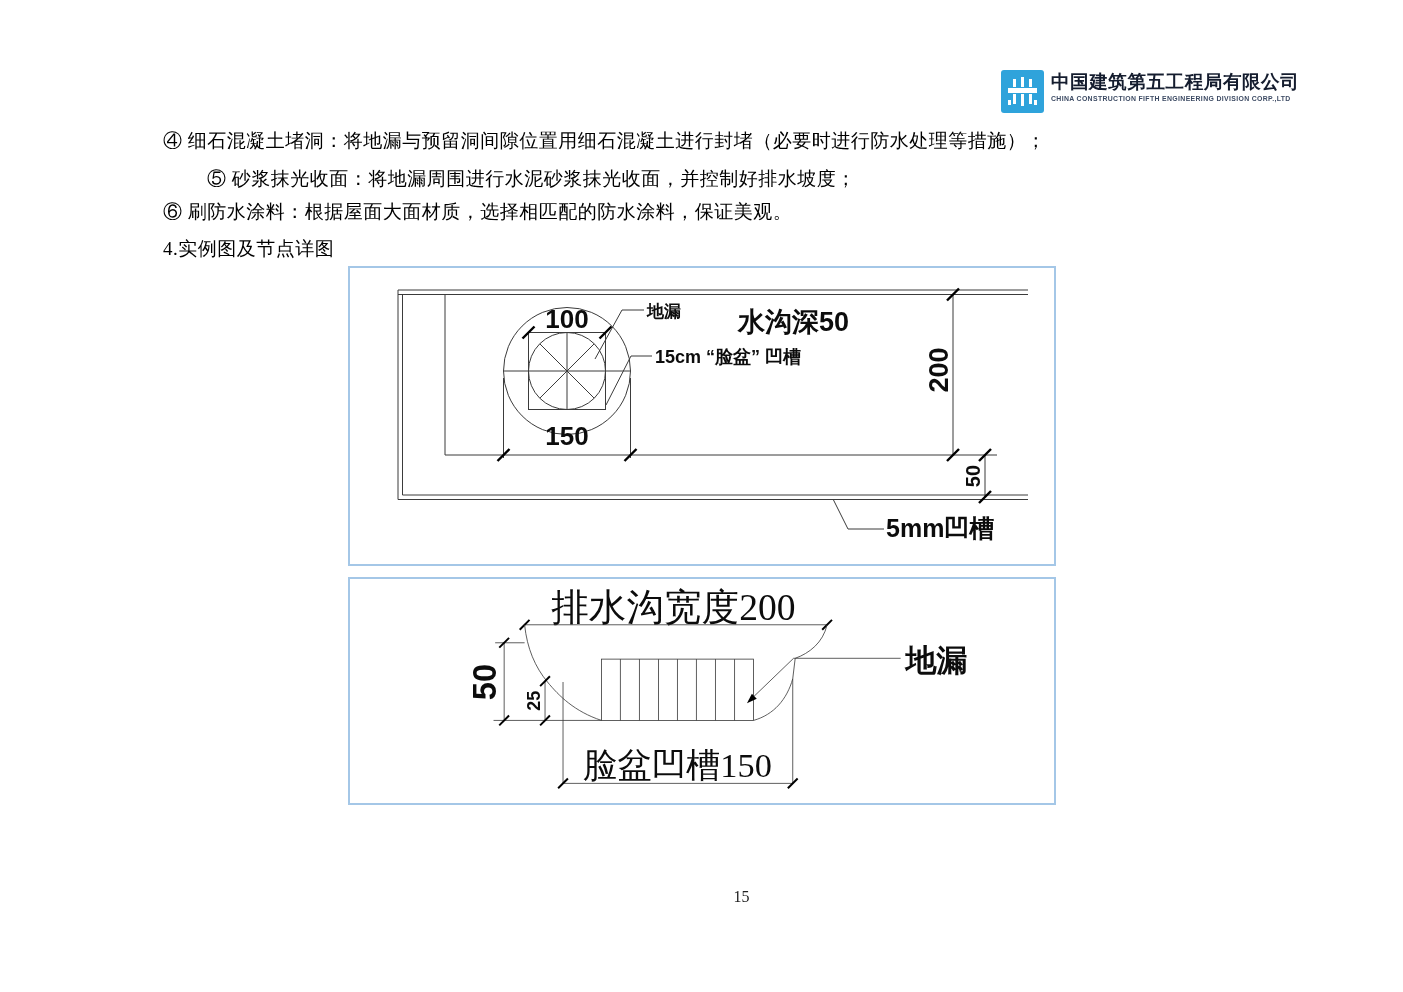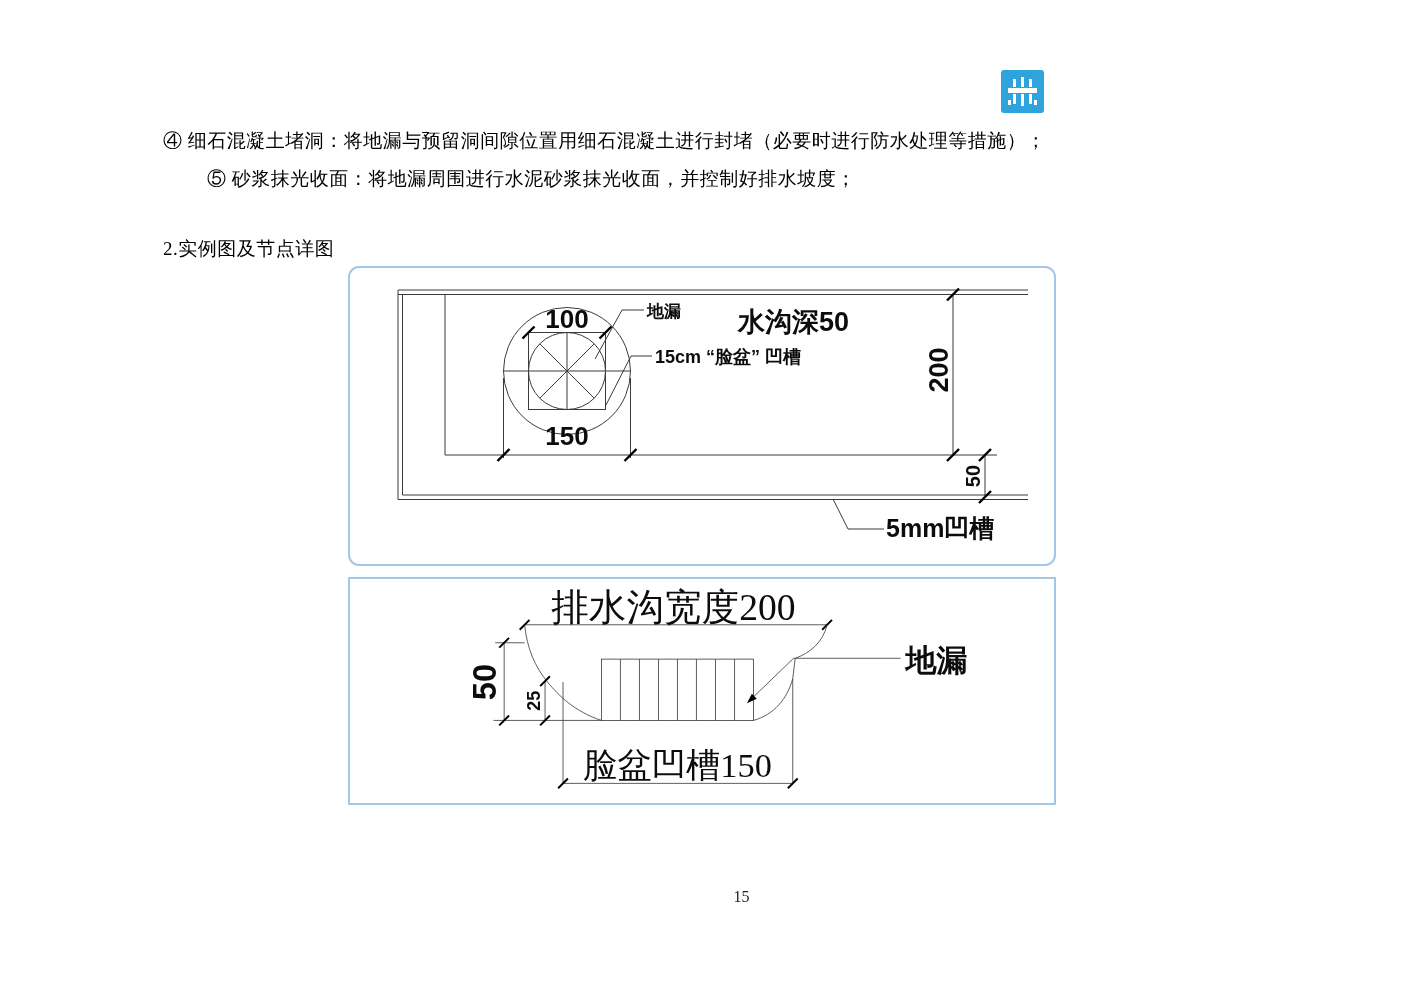--- a/index.html
+++ b/index.html
@@ -63,27 +63,32 @@
       <rect x="7" y="18" width="29" height="5" fill="#fff"></rect>
       <rect x="12" y="9" width="3" height="8" fill="#fff"></rect>
       <rect x="20" y="7" width="3" height="10" fill="#fff"></rect>
       <rect x="28" y="9" width="3" height="8" fill="#fff"></rect>
       <rect x="12" y="24" width="3" height="10" fill="#fff"></rect>
       <rect x="20" y="24" width="3" height="12" fill="#fff"></rect>
       <rect x="28" y="24" width="3" height="10" fill="#fff"></rect>
       <rect x="7" y="30" width="3" height="5" fill="#fff"></rect>
       <rect x="33" y="30" width="3" height="5" fill="#fff"></rect>
     </svg>
+    <div class="logo-text">
+      <div class="logo-title">中国建筑第五工程局有限公司</div>
+      <div class="logo-sub">CHINA CONSTRUCTION FIFTH ENGINEERING DIVISION CORP.,LTD</div>
+    </div>
   </div>
 
   <div class="para" style="top:130px;">④ 细石混凝土堵洞：将地漏与预留洞间隙位置用细石混凝土进行封堵（必要时进行防水处理等措施）；</div>
   <div class="para" style="top:168px;margin-left:44px;">⑤ 砂浆抹光收面：将地漏周围进行水泥砂浆抹光收面，并控制好排水坡度；</div>
-  <div class="para" style="top:238px;">2.实例图及节点详图</div>
-
-  <div class="panel" style="top:266px;height:300px;border-radius:11px;">
+  <div class="para" style="top:201px;">⑥ 刷防水涂料：根据屋面大面材质，选择相匹配的防水涂料，保证美观。</div>
+  <div class="para" style="top:238px;">4.实例图及节点详图</div>
+
+  <div class="panel" style="top:266px;height:300px;">
     <svg class="cad" viewBox="0 0 704 296">
 
       <g>
         <line x1="48" y1="22" x2="678" y2="22"></line>
         <line x1="48" y1="26.5" x2="678" y2="26.5"></line>
         <line x1="48" y1="22" x2="48" y2="231.5"></line>
         <line x1="52.5" y1="26.5" x2="52.5" y2="227"></line>
         <line x1="48" y1="231.5" x2="678" y2="231.5"></line>
         <line x1="52.5" y1="227" x2="678" y2="227"></line>
         <line x1="95" y1="26.5" x2="95" y2="187"></line>

